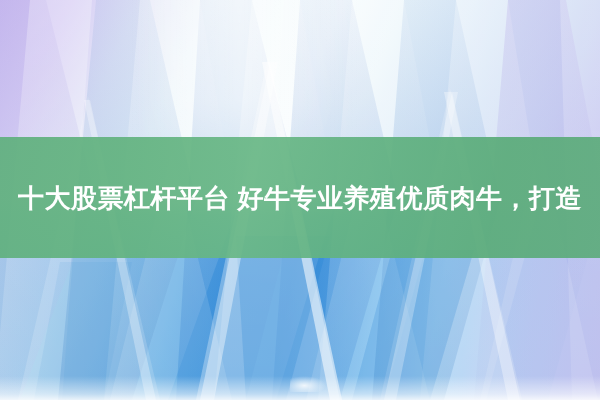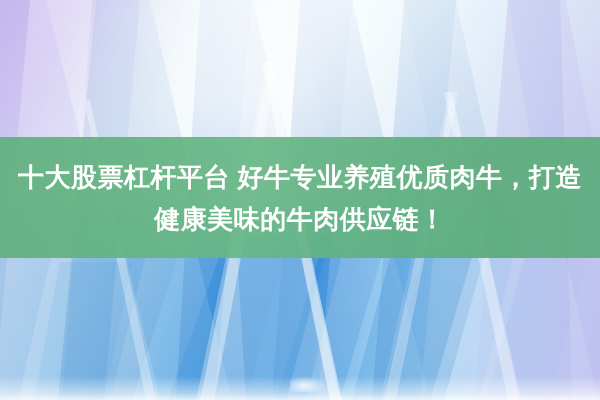--- a/index.html
+++ b/index.html
@@ -197,16 +197,15 @@
       <polygon points="84,100 90,100 156,400 146,400" fill="#ffffff" opacity="0.30"></polygon>
     </svg>
   </div>
 
   <div class="layer" id="sheen"></div>
   <div class="layer" id="bottom-fade"></div>
   <div id="watermark"></div>
 
   <div id="caption-band">
     <div class="caption-line">十大股票杠杆平台 好牛专业养殖优质肉牛，打造</div>
-    <div class="caption-line">健康美味的牛肉供应链！</div>
   </div>
 
 </div>
 
 </body></html>

